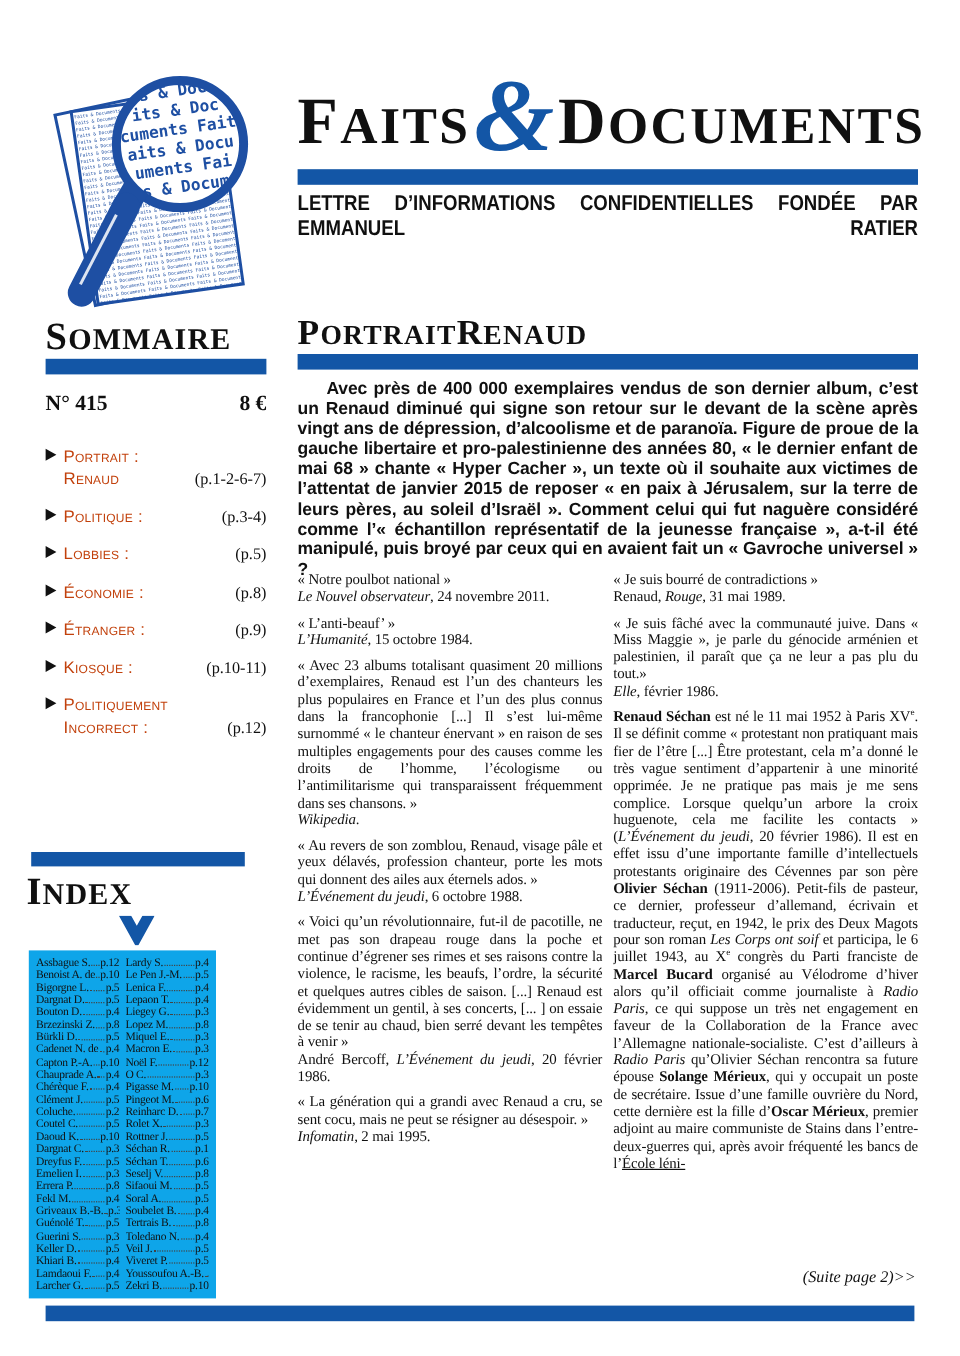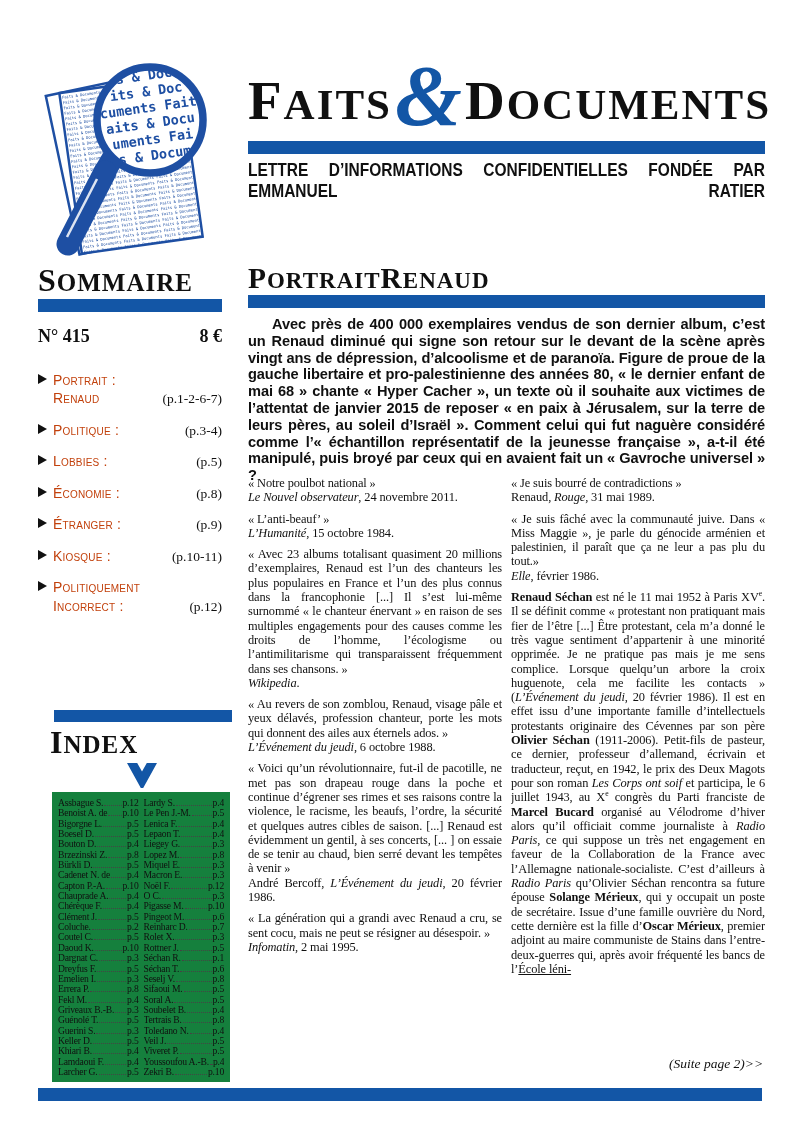--- a/index.html
+++ b/index.html
@@ -36,26 +36,26 @@
   .toc-item { display:flex; margin-bottom:13px; }
   .toc-arrow { width:0; height:0; border-left:9px solid #111; border-top:5px solid transparent;
     border-bottom:5px solid transparent; margin:3px 6px 0 0; flex:none; }
   .toc-body { flex:1; }
   .toc-row { display:flex; justify-content:space-between; align-items:baseline; line-height:1.3; }
   .toc-label { font-family:"Liberation Sans","DejaVu Sans",sans-serif; font-variant:small-caps;
     font-size:14px; color:#c2410c; letter-spacing:0.2px; }
   .toc-pages { font-family:"Liberation Serif",serif; font-size:13.5px; color:#101010; }
 
   
-  .index-sec { position:absolute; left:50px; top:710px; width:184px; }
+  .index-sec { position:absolute; left:22px; top:710px; width:184px; }
   .index-rule { width:178px; height:12px; background:#1356a6; margin-left:4px; }
   .index-head { font-size:25px; margin-top:4px; }
   .index-arrow { width:30px; height:25px; background:#1356a6; margin:5px auto 4px;
     clip-path:polygon(0 0,34% 0,50% 34%,66% 0,100% 0,54% 100%,46% 100%); }
-  .index-box { background:#15803d; width:178px; margin-left:2px; padding:6px 6px 5px;
+  .index-box { background:#0ea5e9; width:156px; margin-left:2px; padding:6px 6px 5px;
     display:flex; gap:5px; }
   .index-col { flex:1; min-width:0; }
   .index-row { display:flex; align-items:baseline; font-size:9.6px; line-height:10.35px;
     white-space:nowrap; overflow:hidden; letter-spacing:-0.2px; }
   .index-name { flex:none; }
   .index-lead { flex:1; border-bottom:1px dotted #444; margin:0 1px 2px; min-width:2px; }
   .index-page { flex:none; }
 
   
   .main { position:absolute; left:248px; top:264px; width:517px; height:820px; }
@@ -257,21 +257,21 @@
           <span class="index-name">Benoist A. de</span>
           <span class="index-lead"></span>
           <span class="index-page">p.10</span>
         </div>
         <div class="index-row">
           <span class="index-name">Bigorgne L.</span>
           <span class="index-lead"></span>
           <span class="index-page">p.5</span>
         </div>
         <div class="index-row">
-          <span class="index-name">Boesel D.</span>
+          <span class="index-name">Dargnat D.</span>
           <span class="index-lead"></span>
           <span class="index-page">p.5</span>
         </div>
         <div class="index-row">
           <span class="index-name">Bouton D.</span>
           <span class="index-lead"></span>
           <span class="index-page">p.4</span>
         </div>
         <div class="index-row">
           <span class="index-name">Brzezinski Z.</span>

